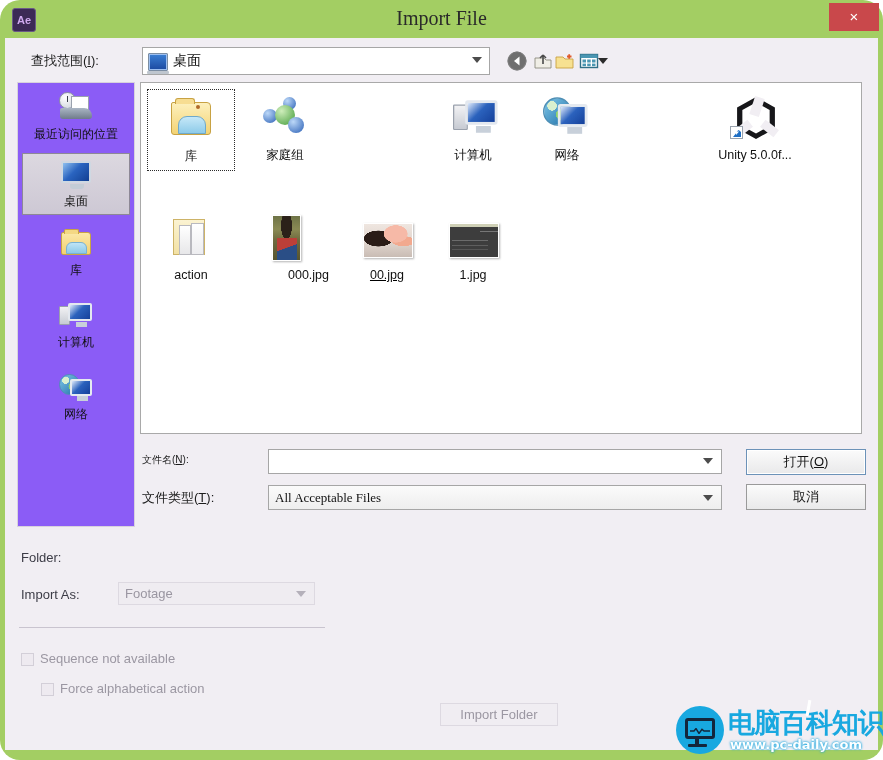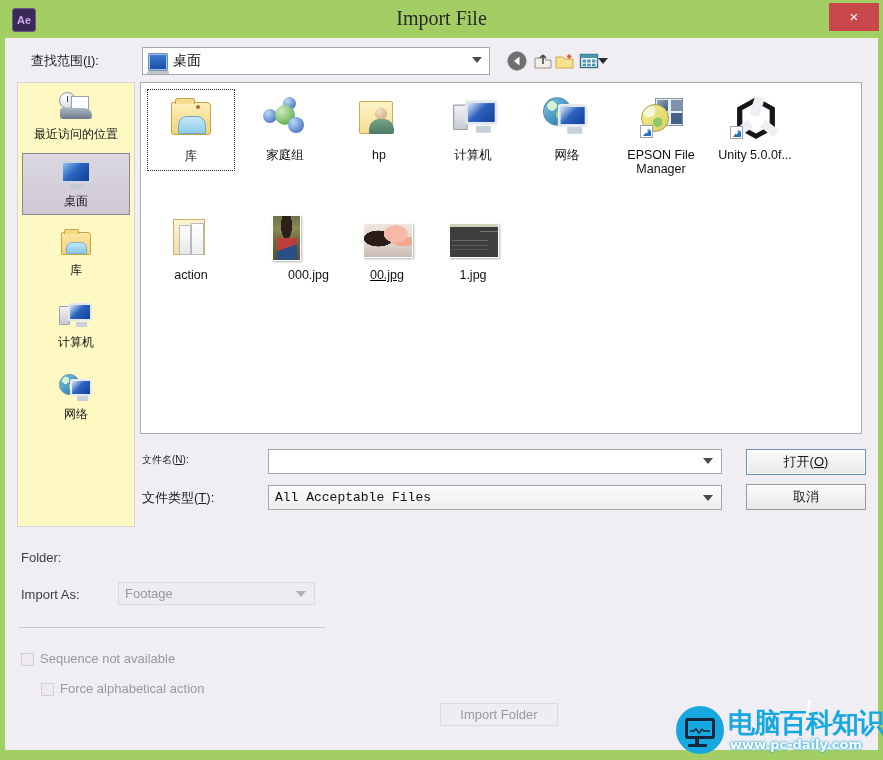--- a/index.html
+++ b/index.html
@@ -16,20 +16,21 @@
     -webkit-font-smoothing: none;
   }
 
   
   #window-frame {
     position: absolute;
     left: 0; top: 0;
     width: 883px; height: 760px;
     background: #a3ce63;
     box-sizing: border-box;
+    border-radius: 20px;
   }
 
   
   #title-bar {
     position: absolute;
     left: 0; top: 0;
     width: 883px; height: 38px;
   }
   #ae-icon {
     position: absolute;
@@ -144,21 +145,21 @@
     border-right: 5px solid transparent;
     border-top: 6px solid #2b2b2b;
     cursor: pointer;
   }
 
   
   #places-bar {
     position: absolute;
     left: 17px; top: 82px;
     width: 118px; height: 445px;
-    background: #fef9c3;
+    background: #8b5cf6;
     border: 1px solid #d8d2dd;
     box-sizing: border-box;
   }
   .place {
     position: absolute;
     left: 4px;
     width: 108px;
     text-align: center;
     cursor: pointer;
     box-sizing: border-box;
@@ -636,21 +637,21 @@
     left: 268px; top: 485px;
     width: 454px; height: 25px;
     background: linear-gradient(#fbfbfb, #eeeeee);
     border: 1px solid #a6a6a6;
     box-sizing: border-box;
     cursor: pointer;
   }
   #filetype-text {
     position: absolute;
     left: 6px; top: 4px;
-    font-family: Liberation Mono, monospace;
+    font-family: Liberation Serif, serif;
     font-size: 13px;
     color: #111;
   }
   #filetype-arrow {
     position: absolute;
     right: 8px; top: 9px;
     width: 0; height: 0;
     border-left: 5px solid transparent;
     border-right: 5px solid transparent;
     border-top: 6px solid #4c4c4c;
@@ -939,30 +940,20 @@
         <span class="ico-homegroup">
             <i class="hg-b1"></i>
             <i class="hg-b2"></i>
             <i class="hg-b3"></i>
             <i class="hg-b4"></i>
           </span>
       </span>
       <span class="file-label">家庭组</span>
     </div>
 
-    <div class="file-item" style="left:194px; top:6px; height:82px;">
-      <span class="file-ico">
-        <span class="ico-userfolder">
-            <span class="fld"></span>
-            <span class="head"></span>
-            <span class="body"></span>
-          </span>
-      </span>
-      <span class="file-label">hp</span>
-    </div>
 
     <div class="file-item" style="left:288px; top:6px; height:82px;">
       <span class="file-ico">
         <span class="ico-pc" style="left:8px; top:6px; transform:scale(1.35); transform-origin:top left;">
           <span class="case"></span>
             <span class="scr"></span>
         </span>
       </span>
       <span class="file-label">计算机</span>
     </div>
@@ -970,30 +961,20 @@
     <div class="file-item" style="left:382px; top:6px; height:82px;">
       <span class="file-ico">
         <span class="ico-net" style="left:4px; top:3px; transform:scale(1.35); transform-origin:top left;">
           <span class="globe"></span>
             <span class="mon"></span>
         </span>
       </span>
       <span class="file-label">网络</span>
     </div>
 
-    <div class="file-item" style="left:476px; top:6px; height:82px;">
-      <span class="file-ico">
-        <span class="ico-epson">
-          <span class="sheets"></span>
-          <span class="globe2"></span>
-          <span class="shortcut-arrow"></span>
-        </span>
-      </span>
-      <span class="file-label">EPSON File Manager</span>
-    </div>
 
     <div class="file-item" style="left:570px; top:6px; height:82px;">
       <span class="file-ico">
         <span class="ico-unity">
           <span class="cube"></span>
             <span class="notch1"></span>
             <span class="notch2"></span>
             <span class="notch3"></span>
           <span class="shortcut-arrow" style="left:-4px;bottom:0;"></span>
         </span>

